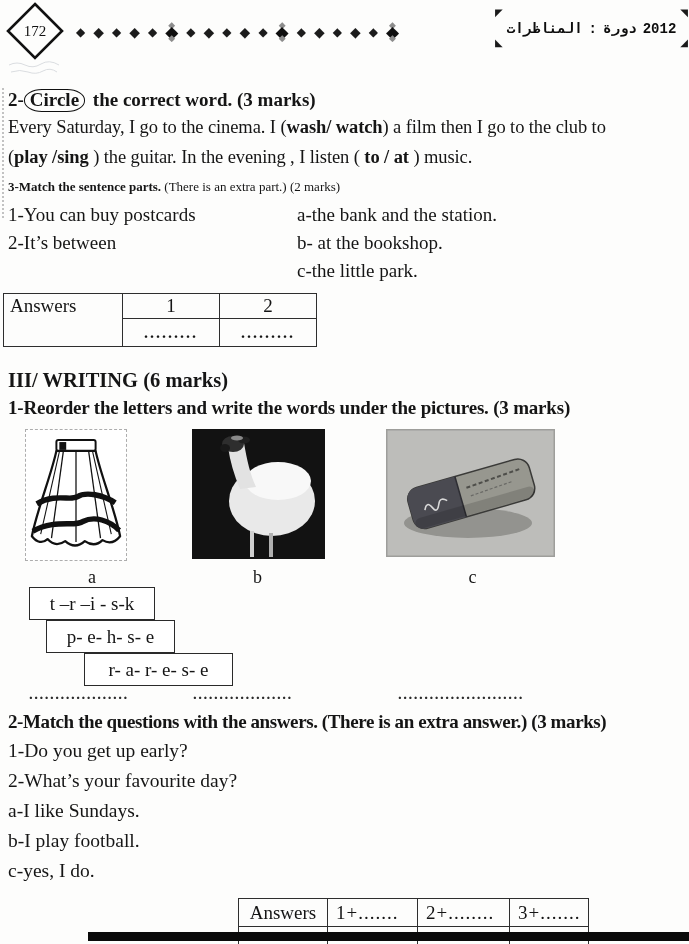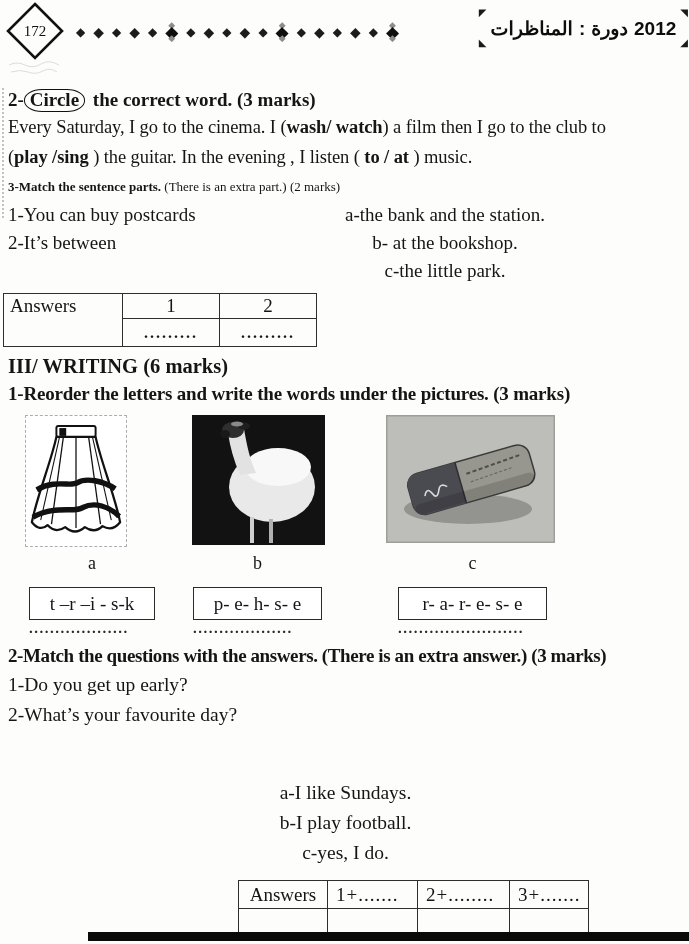--- a/index.html
+++ b/index.html
@@ -14,63 +14,63 @@
   .pagenum-diamond text{font-family:"Liberation Serif",serif;}
   .orn-row{position:absolute;left:76px;top:16px;height:32px;display:flex;align-items:center;gap:8px;
            font-family:"DejaVu Sans",sans-serif;}
   .orn-d{font-size:12px;color:#1c1c1c;line-height:1;}
   .orn-d:nth-child(2n){font-size:14px;}
   .orn-c{display:flex;flex-direction:column;align-items:center;line-height:.5;}
   .orn-c .g{font-size:9px;color:#8d8d8d;}
   .orn-c .k{font-size:17px;color:#0f0f0f;}
   .title-ar{position:absolute;right:1px;top:8px;display:flex;align-items:center;gap:4px;}
   .title-ar .words{display:flex;align-items:baseline;gap:6px;direction:ltr;
-      font-family:Liberation Sans, sans-serif;font-weight:bold;font-size:19px;color:#0d0d0d;}
+      font-family:Liberation Mono, monospace;font-weight:bold;font-size:14px;color:#0d0d0d;}
   .corner-col{display:flex;flex-direction:column;justify-content:space-between;height:40px;
       font-family:"DejaVu Sans",sans-serif;font-size:10px;color:#1a1a1a;line-height:1;}
   .scribble{position:absolute;left:8px;top:60px;width:52px;height:16px;opacity:.3;}
   .scan-line{position:absolute;left:2px;top:88px;height:130px;border-left:2px dotted #c2c2c2;}
 
   
   .content{position:absolute;top:88px;left:8px;right:6px;}
   .h-q2{font-size:19px;font-weight:bold;line-height:24px;}
   .circled{display:inline-block;border:1.8px solid #111;border-radius:18px/11px;
            padding:0 5px 1px 5px;margin-right:3px;line-height:1.05;}
   .para{font-size:18.5px;line-height:30px;letter-spacing:-.1px;}
   .h-q3{font-size:13px;line-height:28px;margin-top:1px;}
   .h-q3 .bold{font-weight:bold;}
-  .match{display:flex;font-size:19px;line-height:28px;gap:48px;}
+  .match{display:flex;font-size:19px;line-height:28px;}
   .match .lcol{width:289px;flex:none;}
-  .match .rcol{flex:none;text-align:center;}
+  .match .rcol{flex:none;}
 
   table.anst{border-collapse:collapse;margin:8px 0 0 -5px;font-size:19px;}
   table.anst td{border:1.6px solid #2e2e2e;padding:0 6px;}
   table.anst td.lab{width:106px;vertical-align:top;padding-top:1px;}
   table.anst td.num{width:84px;text-align:center;height:24px;}
   table.anst td.dots{text-align:center;height:27px;font-weight:bold;letter-spacing:2px;font-size:16px;}
 
-  .sec-title{font-size:20.5px;font-weight:bold;line-height:26px;margin-top:6px;}
+  .sec-title{font-size:20.5px;font-weight:bold;line-height:26px;margin-top:20px;}
   .q1-title{font-size:19px;font-weight:bold;line-height:26px;margin-top:2px;letter-spacing:-.2px;}
 
   .pics{display:flex;align-items:flex-start;margin-top:8px;}
   .pic{flex:none;}
   .pic-skirt{margin-left:17px;width:102px;height:132px;border:1px dashed #adadad;box-sizing:border-box;background:#fff;}
   .pic-sheep{margin-left:65px;width:133px;height:130px;}
   .pic-eraser{margin-left:61px;width:169px;height:128px;}
   .pic svg{display:block;width:100%;height:100%;}
 
   .lrow{display:flex;}
   .lrow .s1{margin-left:21px;width:126px;flex:none;}
   .lrow .s2{margin-left:38px;width:129px;flex:none;}
   .lrow .s3{margin-left:76px;width:149px;flex:none;}
   .letters-labels{margin-top:6px;font-size:18px;line-height:20px;}
   .letters-labels span{text-align:center;}
   .lbox{box-sizing:border-box;border:1.8px solid #2a2a2a;height:33px;display:flex;
         align-items:center;justify-content:center;font-size:19px;background:#fff;}
-  .letter-boxes{margin-top:14px;}
+  .letter-boxes{margin-top:0;flex-direction:column;}
   .letter-dots{margin-top:1px;font-size:15px;line-height:15px;font-weight:bold;
                letter-spacing:1.5px;color:#2b2b2b;}
 
   .h-w2{font-size:19px;font-weight:bold;line-height:28px;margin-top:6px;letter-spacing:-.4px;}
   .match2{font-size:19.5px;line-height:30px;flex-direction:column;}
   .match2 .lcol{width:323px;}
 
   table.anst2{border-collapse:collapse;margin:12px 0 0 230px;font-size:19px;}
   table.anst2 td{border:1.6px solid #2e2e2e;}
   table.anst2 td.lab{width:86px;text-align:center;height:25px;}

